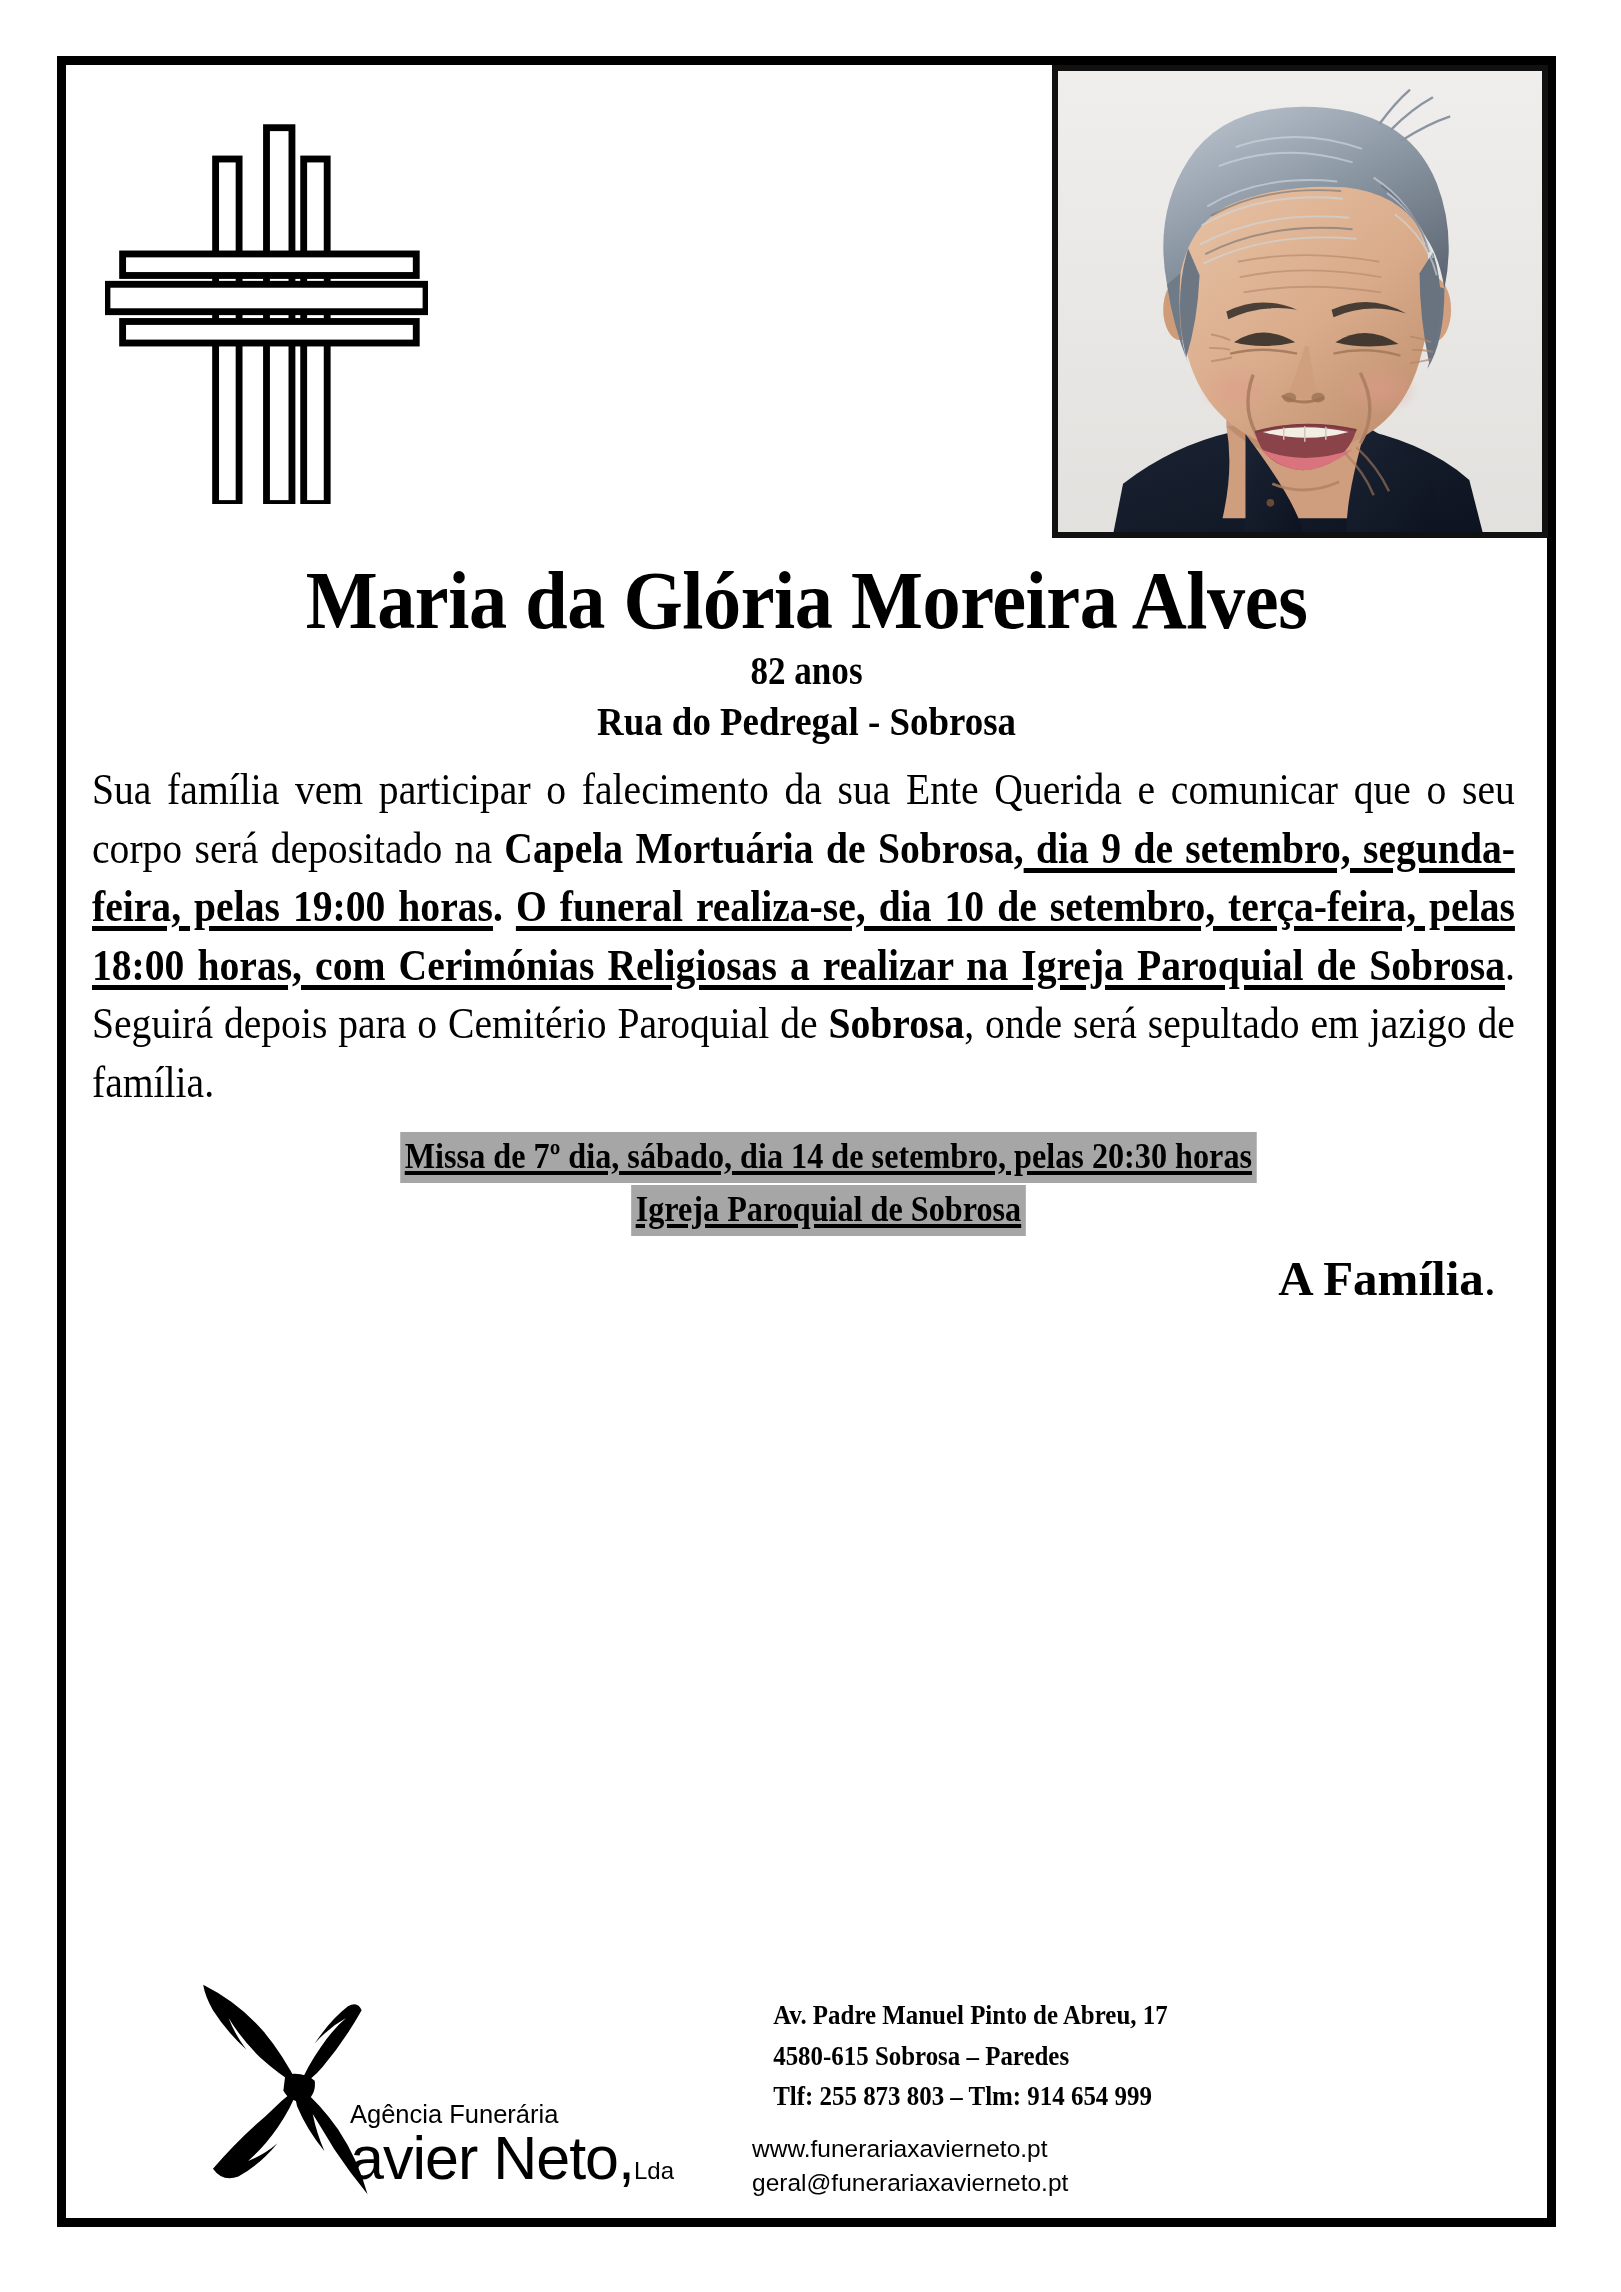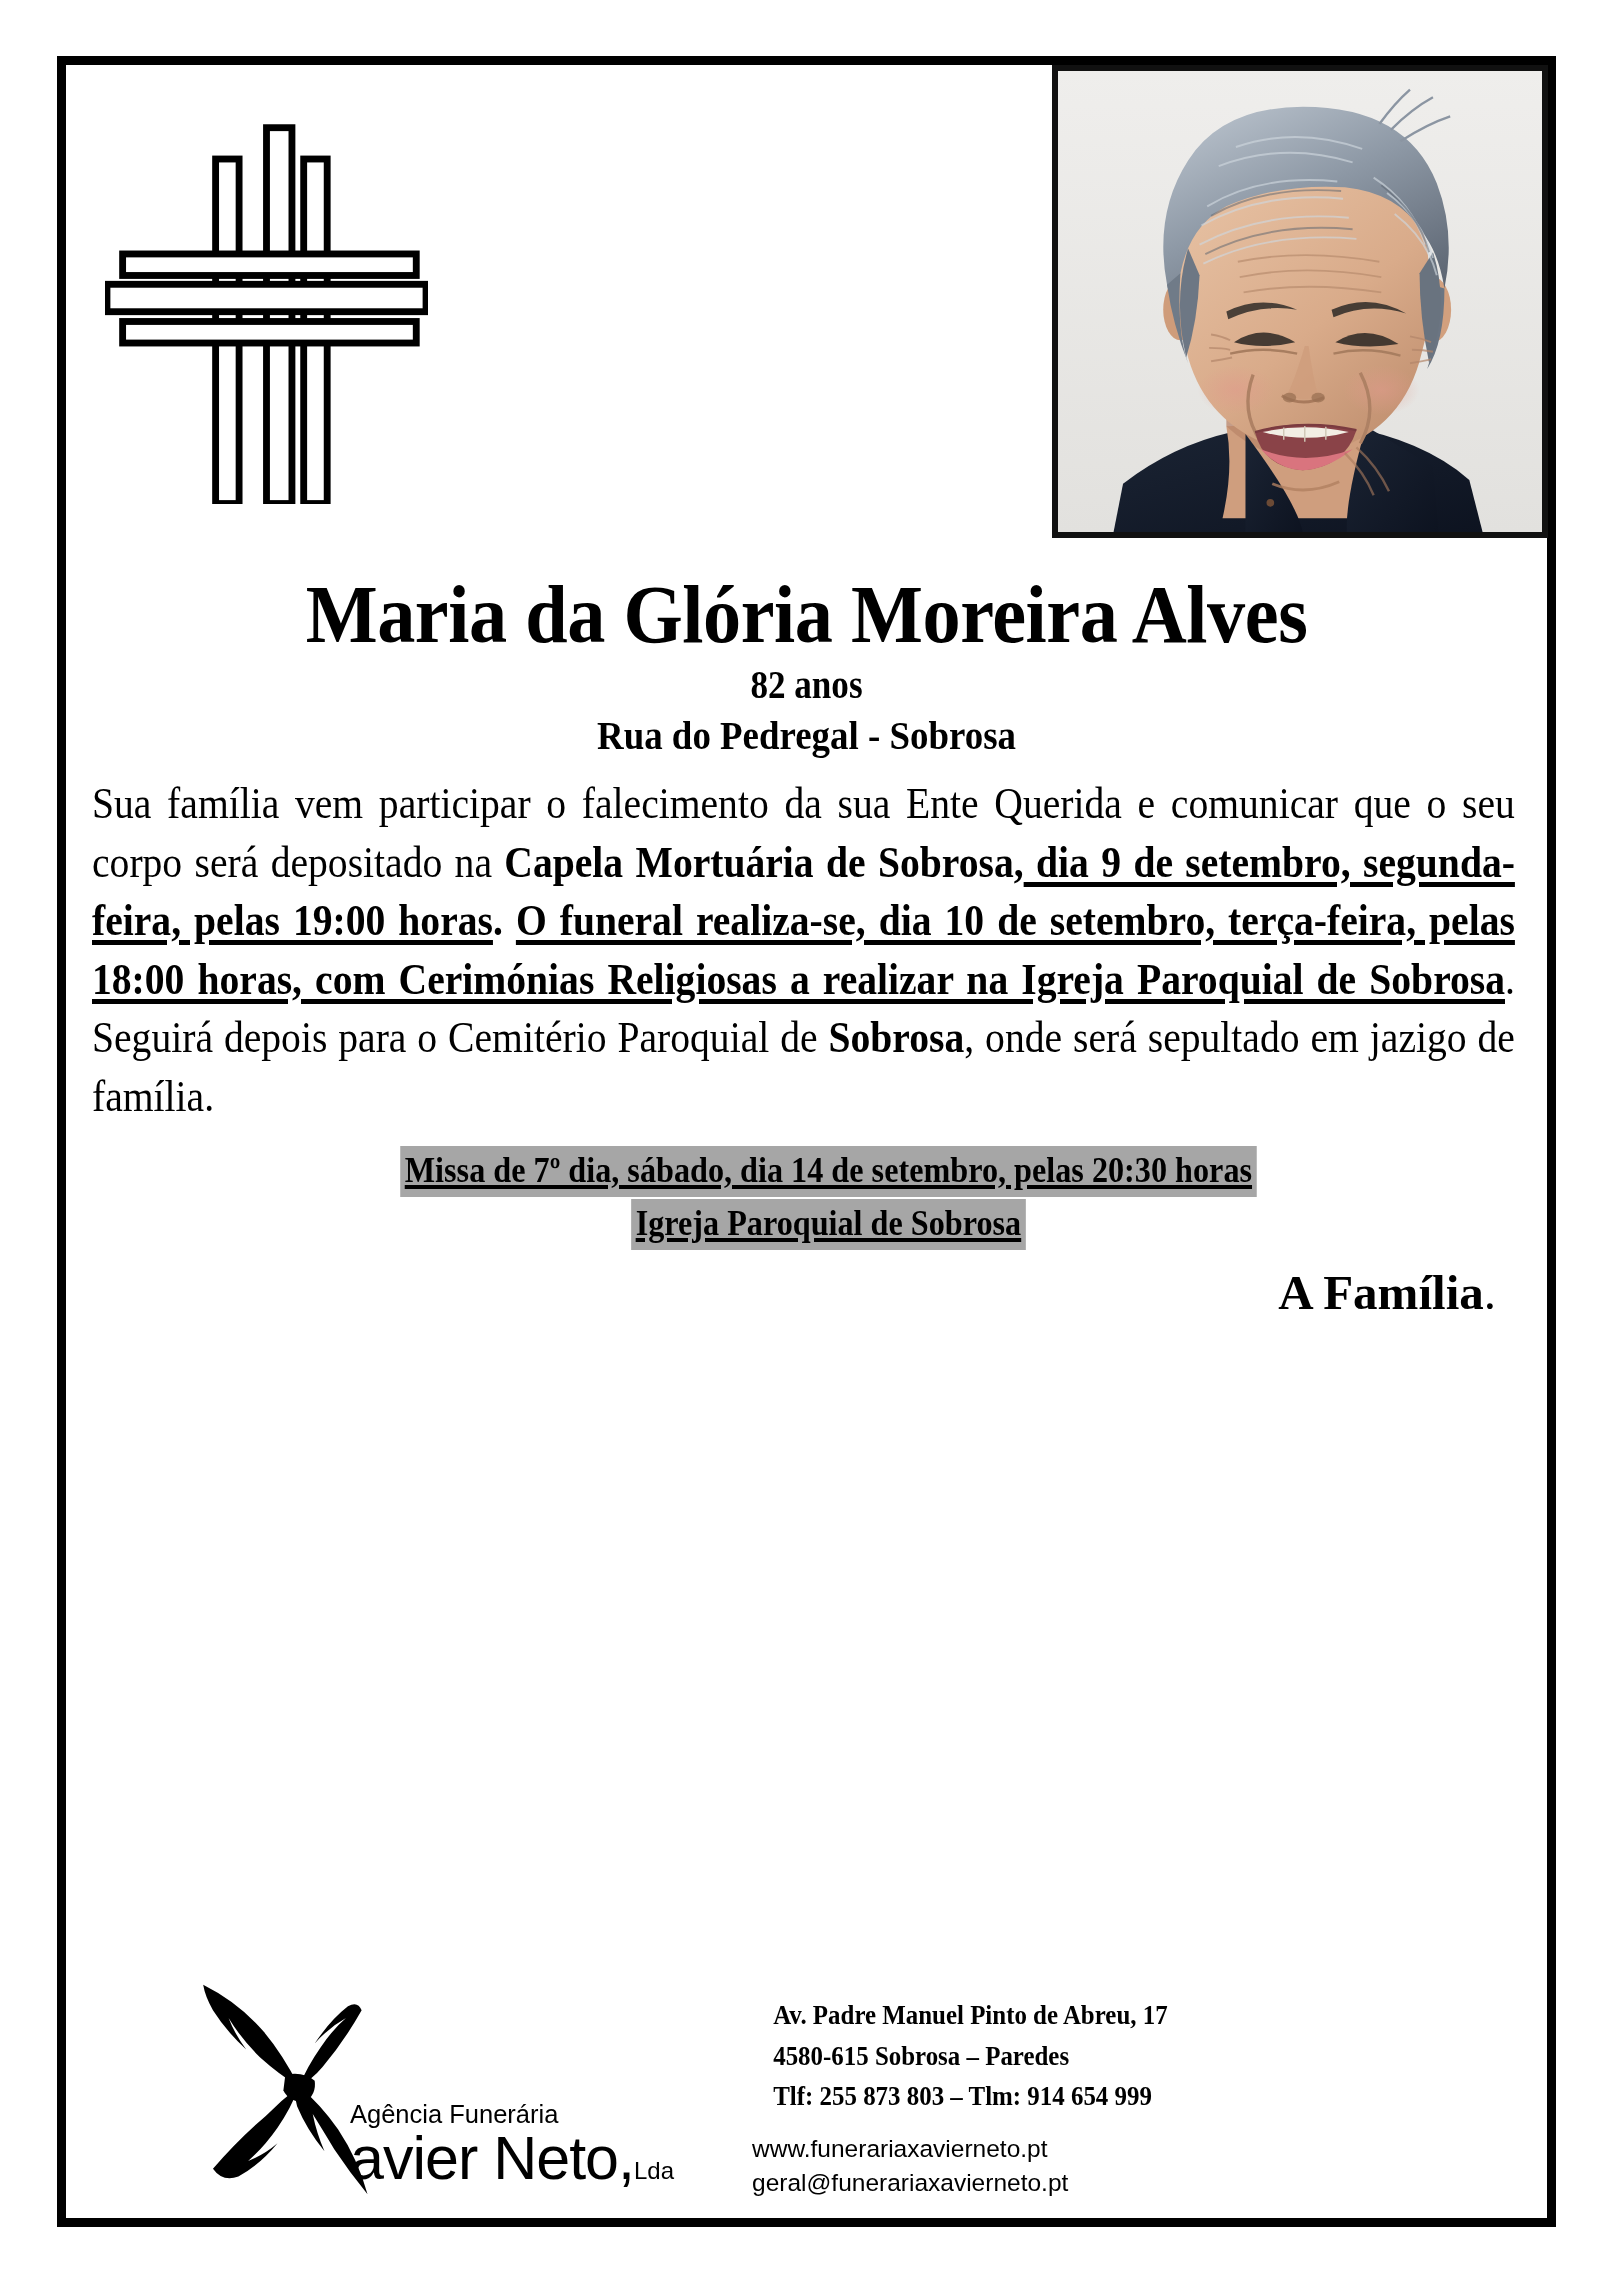--- a/index.html
+++ b/index.html
@@ -61,21 +61,21 @@
     border: 6.9px solid #111111;
     box-sizing: border-box;
     overflow: hidden;
     background: #e8e8e6;
   }
   #portrait-canvas { display: block; width: 100%; height: 100%; }
 
   
   #name-block {
     text-align: center;
-    margin-top: 18px;
+    margin-top: 4px;
   }
   #deceased-name {
     font-family: "Liberation Serif", serif;
     font-weight: bold;
     font-size: 82px;
     line-height: 1.02;
     letter-spacing: -0.5px;
     transform: scaleX(0.93);
     transform-origin: center;
     white-space: nowrap;

